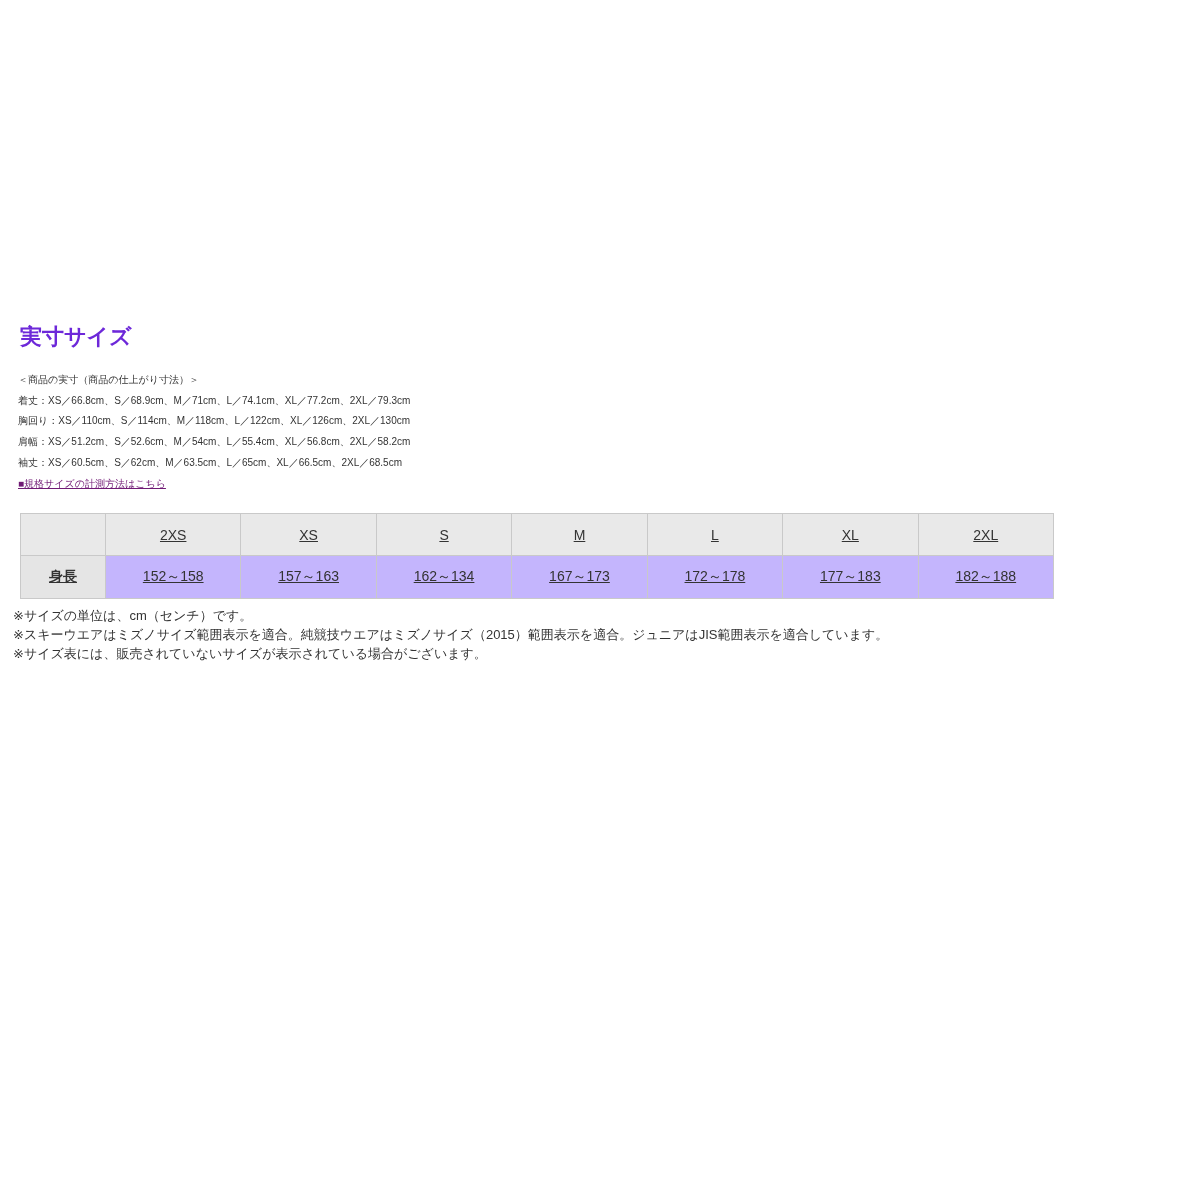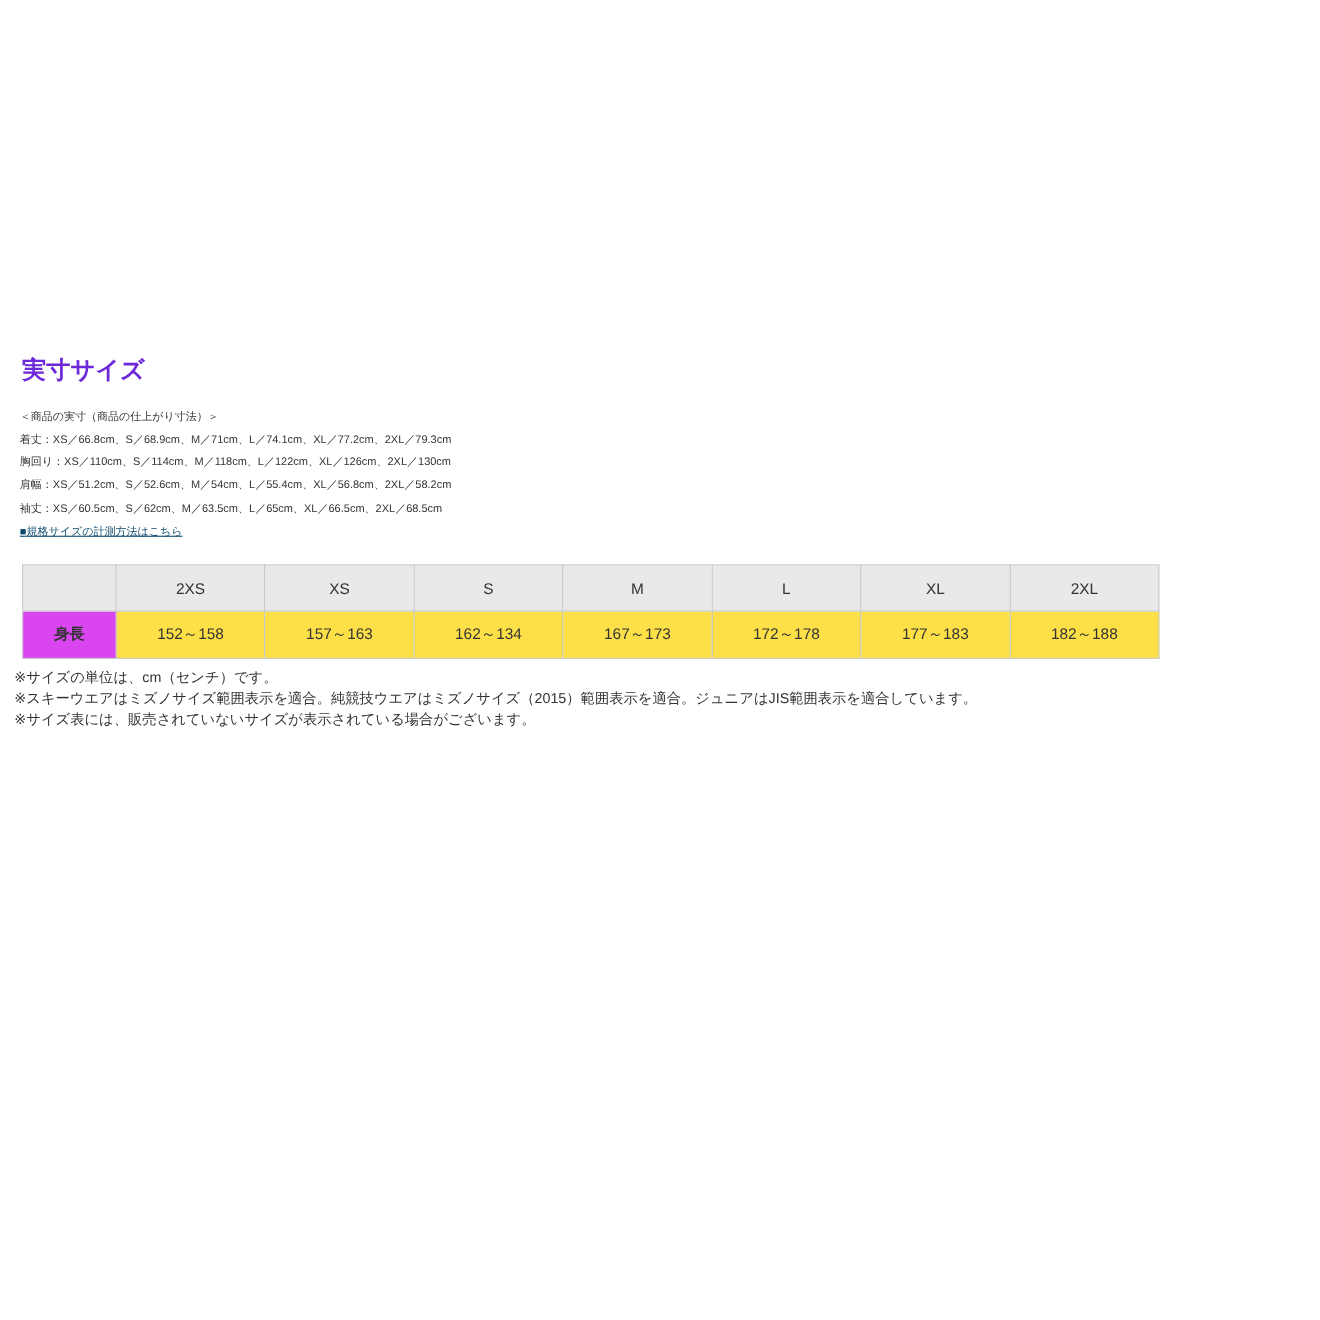--- a/index.html
+++ b/index.html
@@ -29,50 +29,51 @@
   }
   .actual-heading { margin-left: 20px; }
   .size-text {
     margin: 22px 0 0 18px;
     font-size: 10px;
     line-height: 20.7px;
   }
   .size-text p { margin: 0; }
   .measure-link {
     display: inline-block;
-    color: #0c4a6e;
+    color: #701a75;
     text-decoration: underline;
     cursor: pointer;
   }
   .fit-heading { margin: 44px 0 0 30px; }
   table.fit-table {
     border-collapse: collapse;
     table-layout: fixed;
     width: 1034px;
     margin: 19px 0 0 20px;
     font-size: 14px;
+    text-decoration: underline;
   }
   table.fit-table th, table.fit-table td {
     border: 1px solid #c9c9c9;
     text-align: center;
     vertical-align: middle;
     padding: 0;
   }
   table.fit-table thead th {
     background: #e9e9e9;
     font-weight: normal;
     height: 41px;
   }
   table.fit-table tbody th {
-    background: #d946ef;
+    background: #e5e5e5;
     font-weight: bold;
     height: 42px;
   }
   table.fit-table tbody td {
-    background: #fde047;
+    background: #c4b5fd;
     height: 42px;
   }
   .notes {
     margin: 8px 0 0 13px;
     font-size: 13px;
     line-height: 18.8px;
   }
   .notes p { margin: 0; }
 </style>
 </head>

